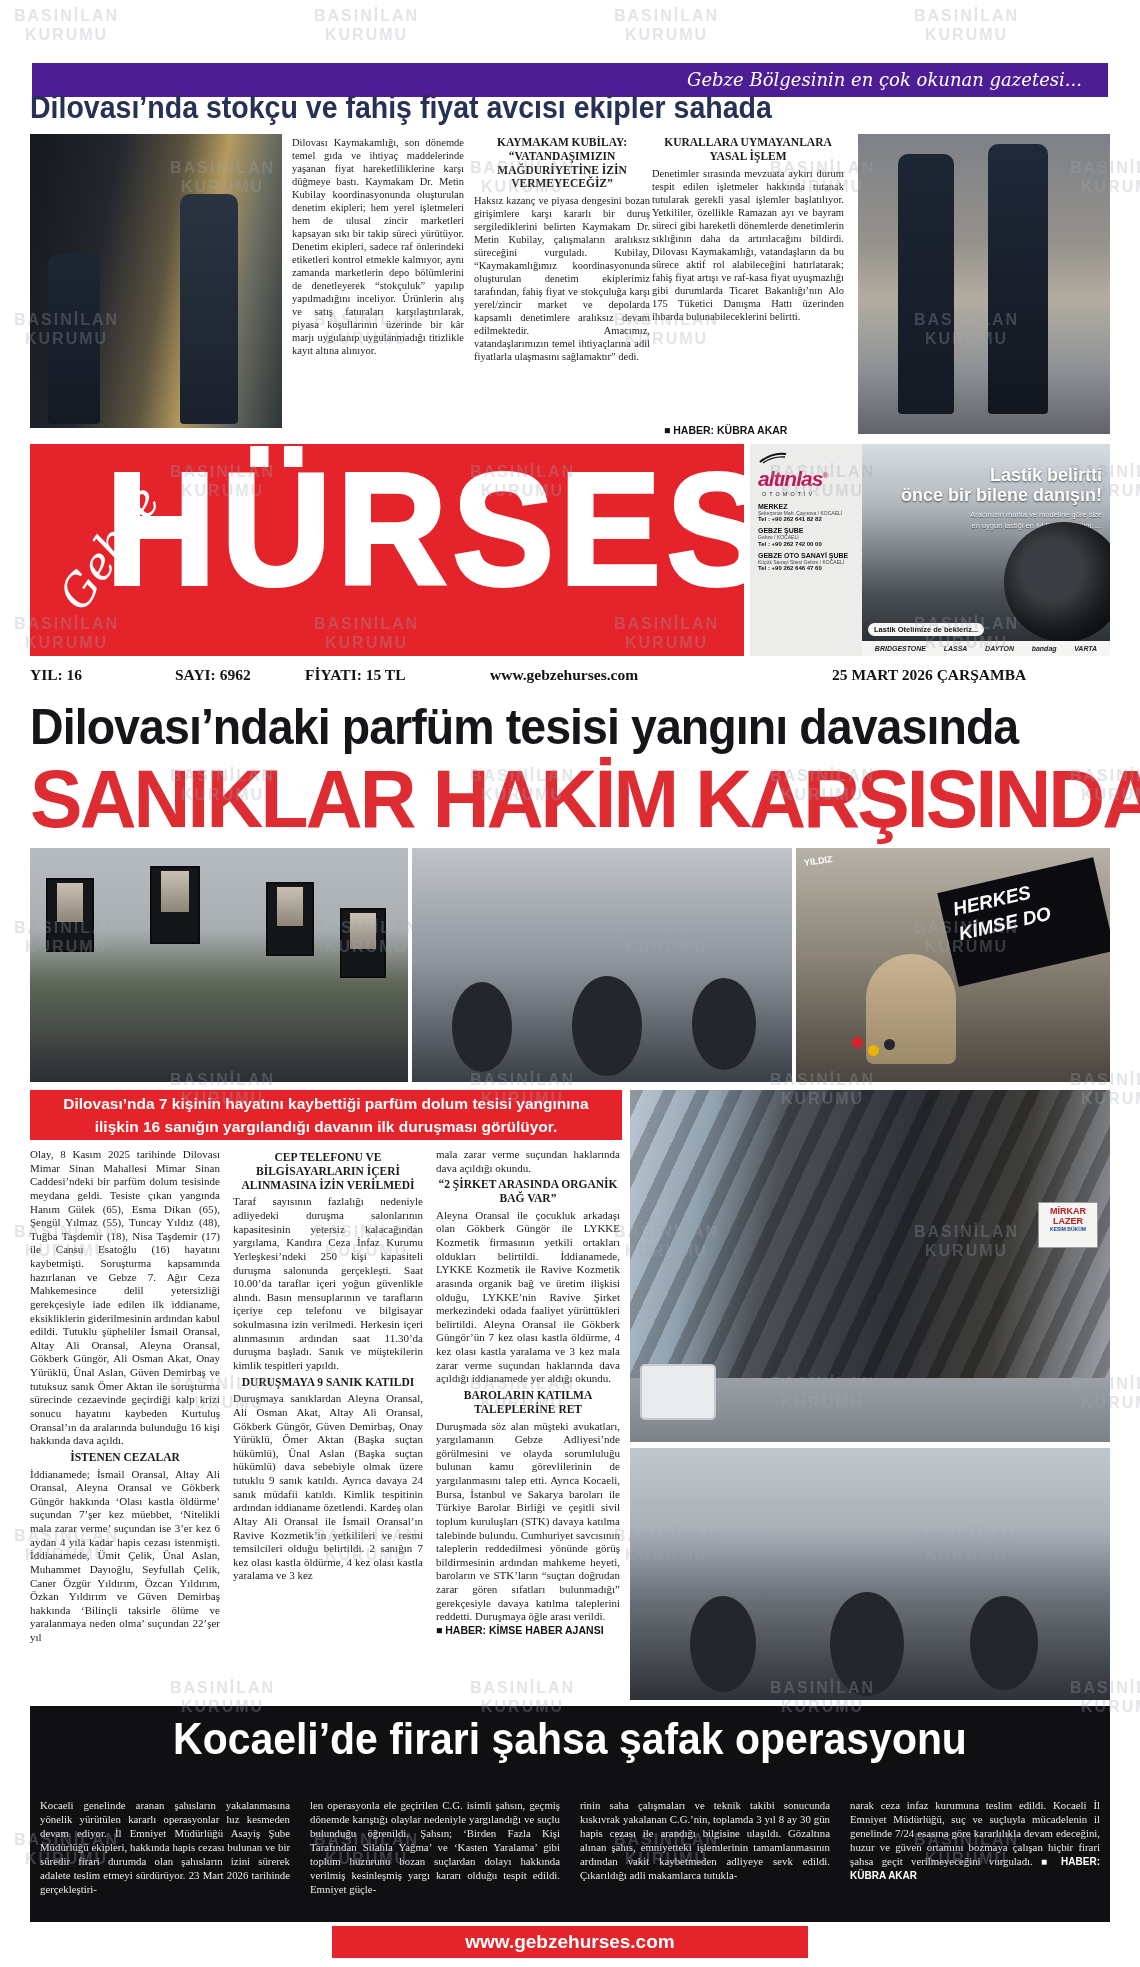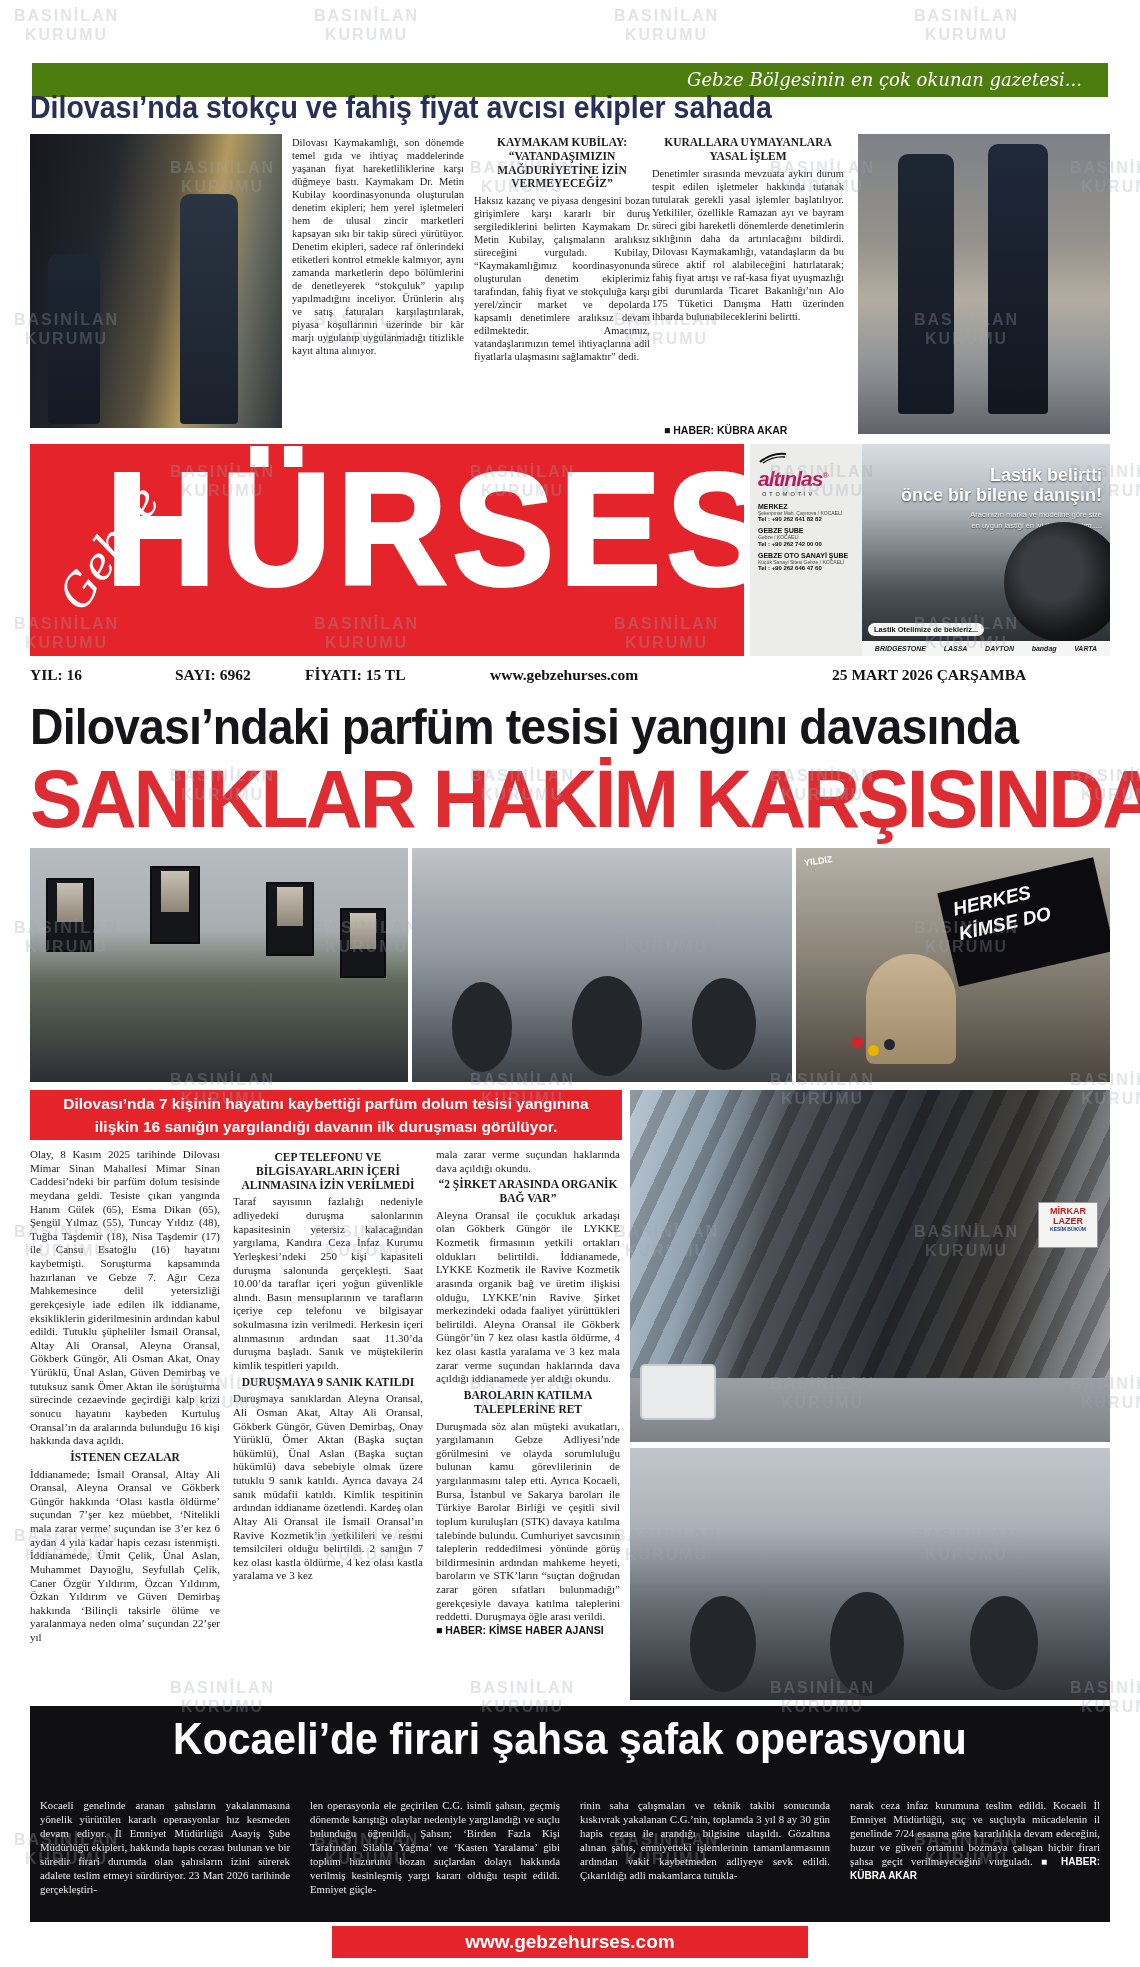--- a/index.html
+++ b/index.html
@@ -5,21 +5,21 @@
   html,body{margin:0;padding:0;background:#fff;}
   #page{position:relative;width:1140px;height:1967px;background:#fff;overflow:hidden;
         font-family:"Liberation Serif",serif;color:#1b1b1b;}
   .abs{position:absolute;}
   
   #wm-layer{position:absolute;inset:0;pointer-events:none;z-index:60;}
   .wm{position:absolute;text-align:center;font:700 16px "Liberation Sans",sans-serif;
       color:rgba(158,166,178,.30);letter-spacing:2px;line-height:1.2;}
   .wm span{display:block;}
   
-  .top-banner{left:32px;top:63px;width:1076px;height:34px;background:#4d7c0f;text-align:right;}
+  .top-banner{left:32px;top:63px;width:1076px;height:34px;background:#4c1d95;text-align:right;}
   .top-banner .tag{position:absolute;right:26px;top:0;line-height:34px;color:#fff;
       font-family:"DejaVu Serif",serif;font-style:italic;font-size:18px;}
   .h1-top{left:30px;top:90px;width:1080px;font-family:"Liberation Sans",sans-serif;
       font-weight:800;font-size:31px;color:#273055;white-space:nowrap;
       transform:scaleX(.92);transform-origin:left;}
   
   .photo{overflow:hidden;}
   .p-market{left:30px;top:134px;width:252px;height:294px;
       background:linear-gradient(100deg,#15171c 0%,#23272e 30%,#5d5440 52%,#b49a5e 66%,#6d6f62 80%,#2e3438 100%);}
   .p-officers{left:858px;top:134px;width:252px;height:300px;

